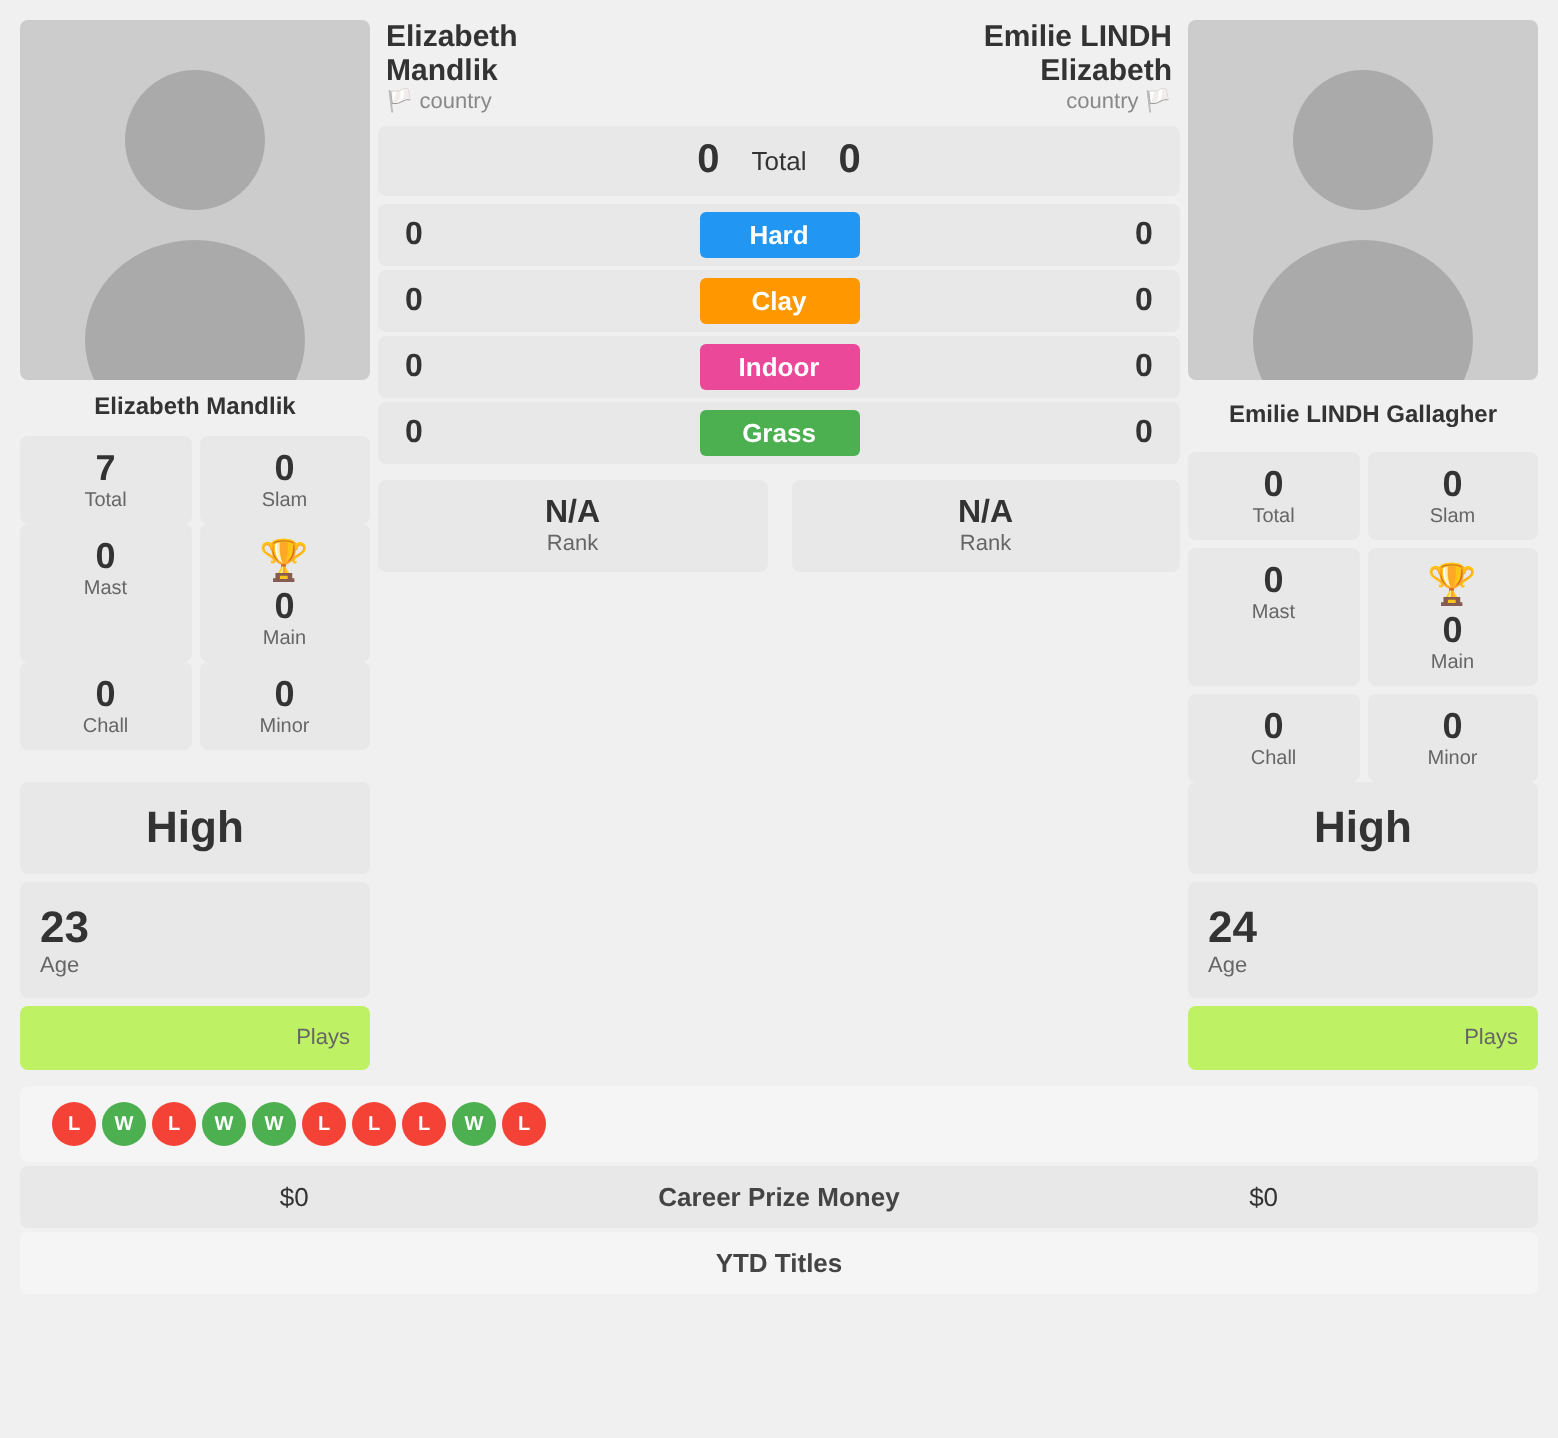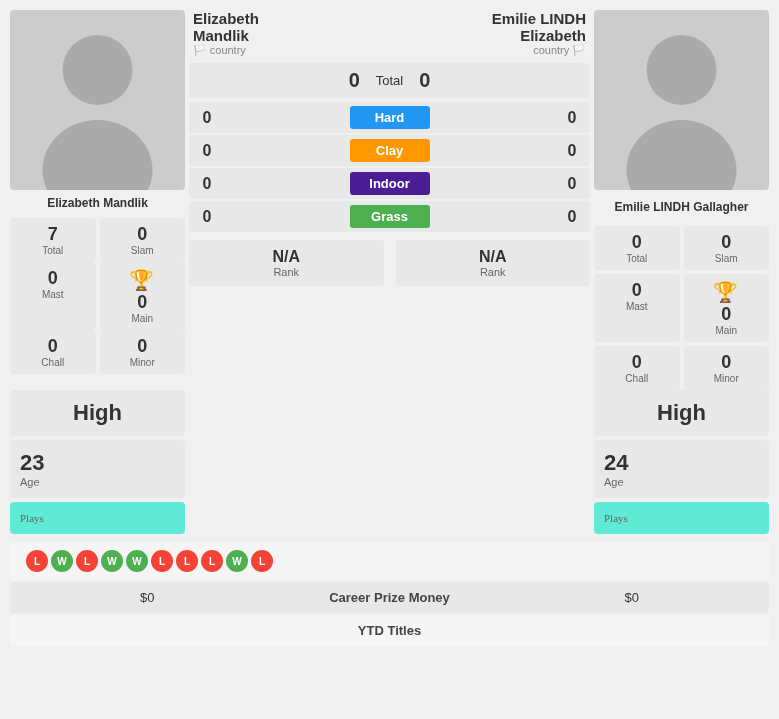--- a/index.html
+++ b/index.html
@@ -90,21 +90,21 @@
       padding: 4px 16px;
       font-weight: bold;
       font-size: 13px;
       color: white;
       text-align: center;
       min-width: 80px;
     }
 
     .surface-hard { background: #2196F3; }
     .surface-clay { background: #FF9800; }
-    .surface-indoor { background: #4c1d95; }
+    .surface-indoor { background: #ec4899; }
     .surface-grass { background: #4CAF50; }
 
     
     .bottom-stats-section {
       margin-top: 8px;
       display: flex;
       flex-direction: column;
       gap: 2px;
     }
 
@@ -180,26 +180,25 @@
     }
 
     .age-panel {
       background: #e8e8e8;
       border-radius: 4px;
       padding: 10px;
       text-align: left;
     }
 
     .plays-panel {
-      background: #5eead4;
+      background: #bef264;
       border-radius: 4px;
       padding: 10px;
-      text-align: left;
+      text-align: right;
       flex: 1;
-      font-family: Liberation Serif, serif;
     }
 
     
     .three-col {
       display: flex;
       gap: 4px;
       align-items: flex-start;
     }
 
     .col-left {

